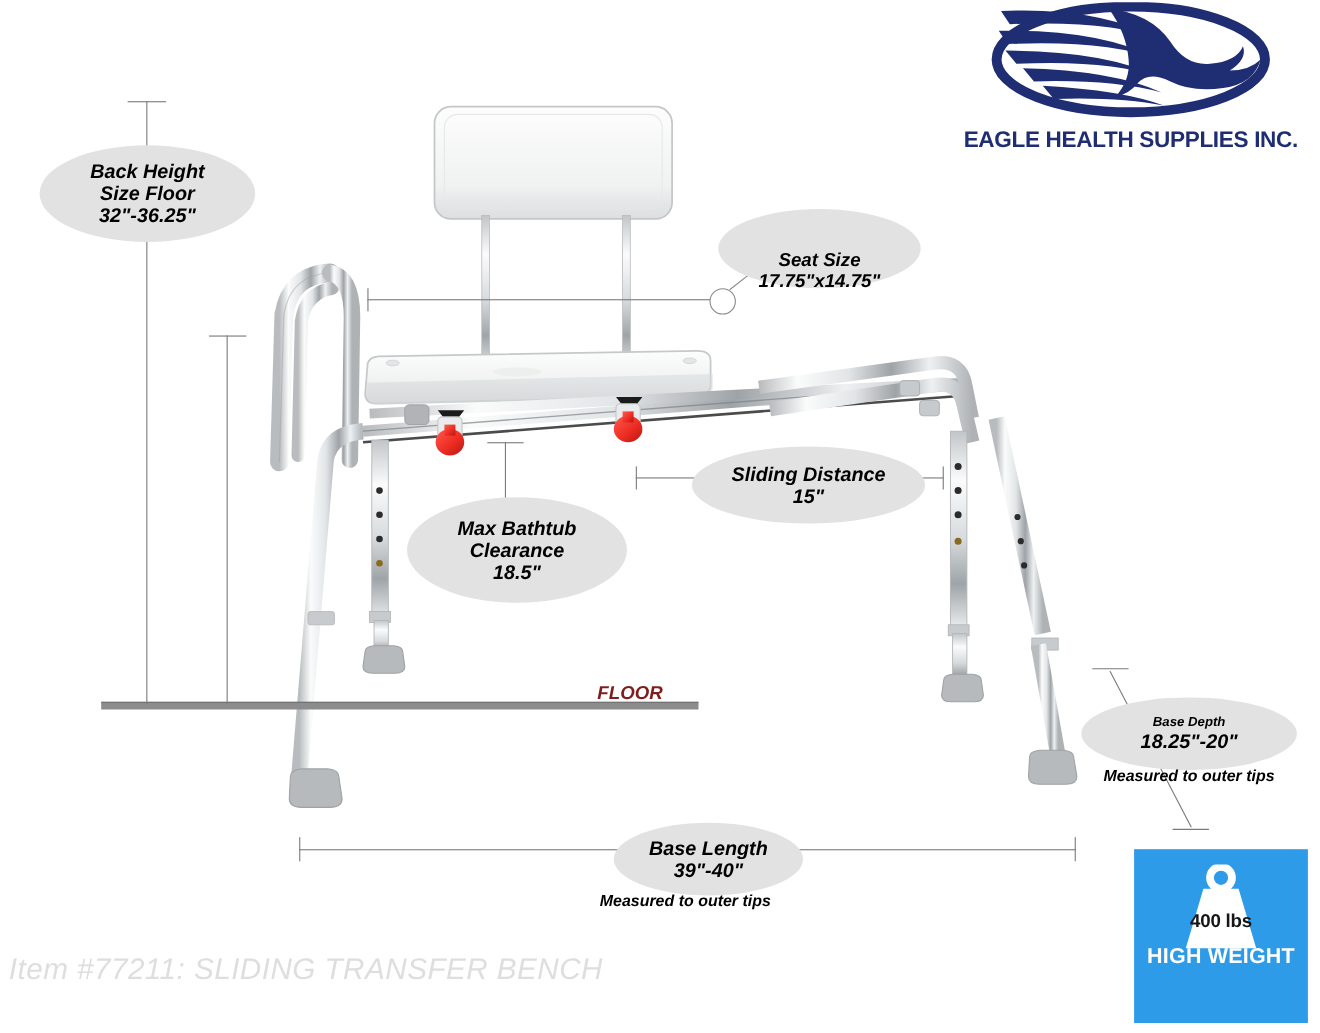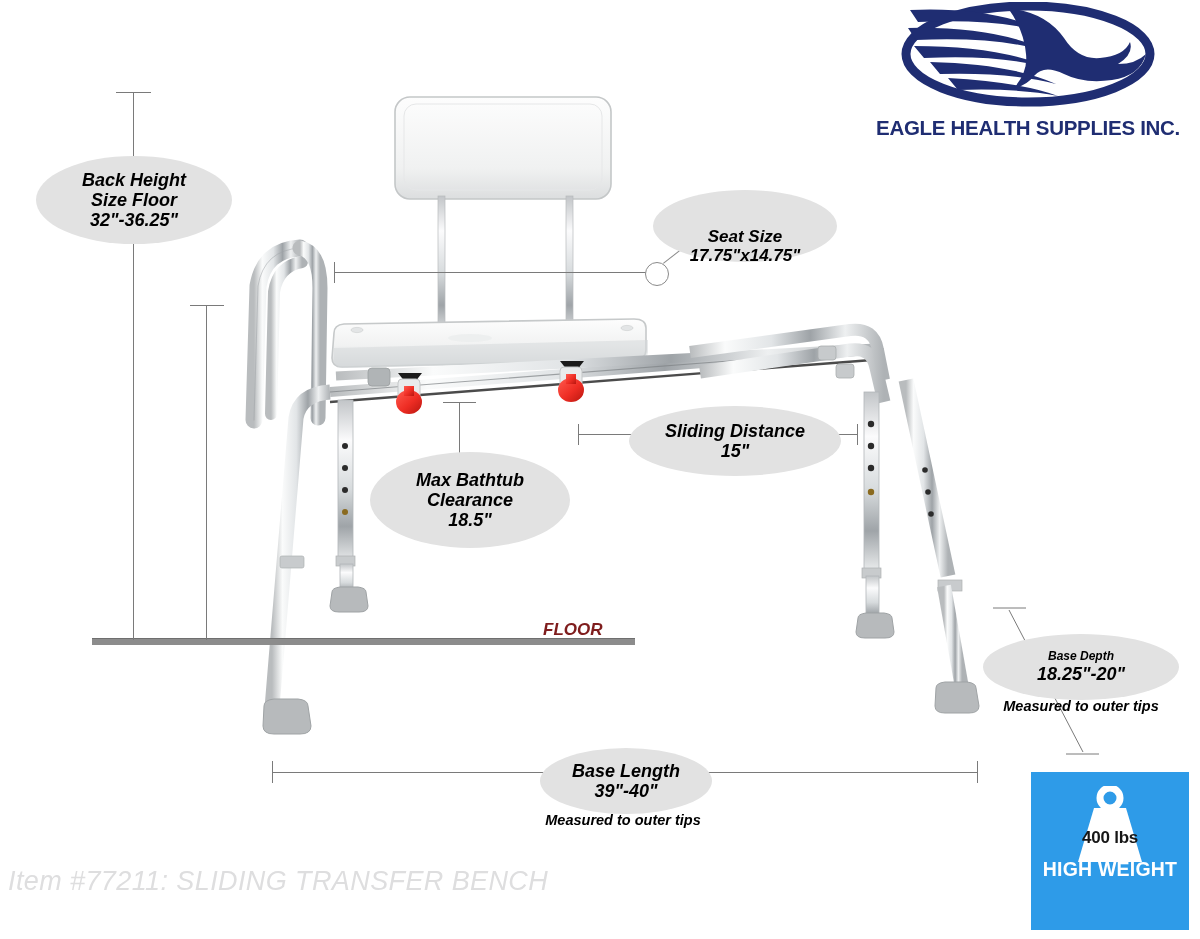--- a/index.html
+++ b/index.html
@@ -361,21 +361,21 @@
   <div class="dim-h" style="left:272px; top:772px; width:706px;"></div>
   <div class="cap-v" style="left:272px; top:761px; height:22px;"></div>
   <div class="cap-v" style="left:977px; top:761px; height:22px;"></div>
 
   <svg style="position:absolute; left:0; top:0; width:1200px; height:939px; pointer-events:none;">
     <line x1="1009" y1="610" x2="1083" y2="752" stroke="#7a7a7a" stroke-width="1"></line>
     <line x1="993" y1="608" x2="1026" y2="608" stroke="#7a7a7a" stroke-width="1"></line>
     <line x1="1066" y1="754" x2="1099" y2="754" stroke="#7a7a7a" stroke-width="1"></line>
   </svg>
 
-  <div class="callout" style="left:36px; top:156px; width:196px; height:88px;">
+  <div class="callout" style="left:36px; top:132px; width:196px; height:88px;">
     <div class="line" style="font-size:18px;">Back Height</div>
     <div class="line" style="font-size:18px;">Size Floor</div>
     <div class="line" style="font-size:18px;">32"-36.25"</div>
   </div>
 
   <div class="callout" style="left:653px; top:190px; width:184px; height:72px;">
     <div class="line" style="font-size:17px;margin-top:40px;">Seat Size</div>
     <div class="line" style="font-size:17px;">17.75"x14.75"</div>
   </div>
 
@@ -390,21 +390,21 @@
     <div class="line" style="font-size:18px;">Sliding Distance</div>
     <div class="line" style="font-size:18px;">15"</div>
   </div>
 
   <div class="callout" style="left:983px; top:634px; width:196px; height:66px;">
     <div class="line" style="font-size:12px;">Base Depth</div>
     <div class="line" style="font-size:18px;">18.25"-20"</div>
   </div>
   <div class="sub-note" style="left:983px; top:698px; width:196px; font-size:14.5px;">Measured to outer tips</div>
 
-  <div class="callout" style="left:540px; top:748px; width:172px; height:66px;">
+  <div class="callout" style="left:558px; top:748px; width:172px; height:66px;">
     <div class="line" style="font-size:18px;">Base Length</div>
     <div class="line" style="font-size:18px;">39"-40"</div>
   </div>
   <div class="sub-note" style="left:533px; top:812px; width:180px; font-size:14.5px;">Measured to outer tips</div>
 
   <div id="item-caption">Item #77211: SLIDING TRANSFER BENCH</div>
 
   <div id="weight-badge">
     <div id="weight-icon-wrap">
       <svg viewBox="0 0 100 78" style="position:absolute; left:0; top:0; width:100px; height:78px;">

